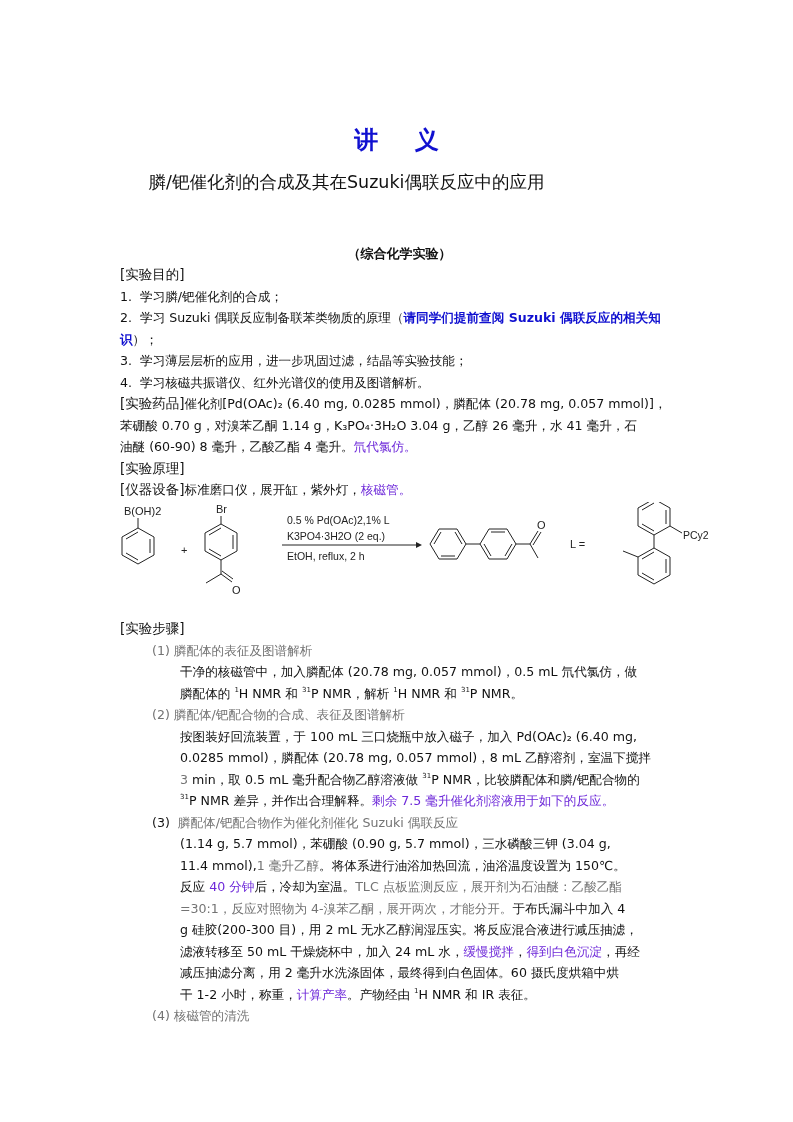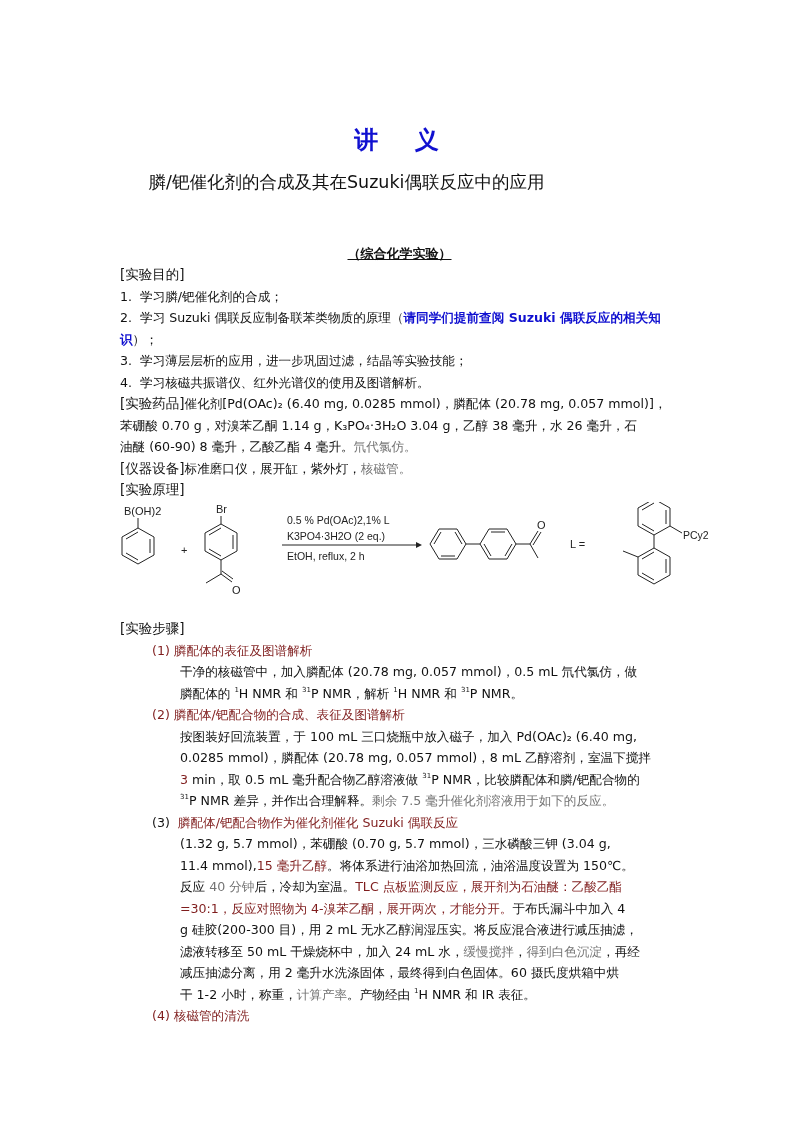--- a/index.html
+++ b/index.html
@@ -13,29 +13,29 @@
     position: absolute; top: 100px; left: 0; width: 793px; text-align: center;
     font-size: 24px; font-weight: bold; color: #1010d0; letter-spacing: 14px;
     padding-left: 14px; box-sizing: border-box;
   }
   .subtitle {
     position: absolute; top: 146px; left: 0; width: 693px; text-align: center;
     font-size: 17.5px; color: #111;
   }
   .course {
     position: absolute; top: 221px; left: 0; width: 793px; text-align: center;
-    font-size: 13px; font-weight: bold; padding-left: 6px; box-sizing: border-box; text-decoration: underline;
+    font-size: 13px; font-weight: bold; padding-left: 6px; box-sizing: border-box;
   }
   .body-block { position: absolute; left: 120px; width: 560px; font-size: 12.6px; line-height: 21.5px; }
   .line { white-space: nowrap; height: 21.5px; }
   .wrap { white-space: normal; }
   .h { font-weight: normal; font-size: 13.5px; }
-  .blue { color: #737373; }
+  .blue { color: #6d28d9; }
   .blue-b { color: #1010d0; font-weight: bold; }
-  .red { color: #7f1d1d; }
+  .red { color: #737373; }
   .steps { position: absolute; left: 120px; width: 560px; font-size: 12.6px; line-height: 21.5px; }
   .step-title { padding-left: 32px; }
   .step-body { padding-left: 60px; text-align: justify; }
   sup { font-size: 7px; vertical-align: 6px; line-height: 0; }
   .scheme { position: absolute; left: 110px; top: 478px; width: 600px; height: 110px; }
   .scheme svg text { font-family: "Liberation Sans", sans-serif; }
 </style>
 </head>
 <body>
 
@@ -60,28 +60,28 @@
       <span>学习薄层层析的应用，进一步巩固过滤，结晶等实验技能；</span>
     </div>
     <div class="line">
       <span>4.</span>&nbsp;
       <span>学习核磁共振谱仪、红外光谱仪的使用及图谱解析。</span>
     </div>
 
     <div class="line">
       <span class="h">[实验药品]</span><span>催化剂[Pd(OAc)₂ (6.40 mg, 0.0285 mmol)，膦配体 (20.78 mg, 0.057 mmol)]，</span>
     </div>
-    <div class="line">苯硼酸 0.70 g，对溴苯乙酮 1.14 g，K₃PO₄·3H₂O  3.04 g，乙醇 38 毫升，水 26 毫升，石</div>
+    <div class="line">苯硼酸 0.70 g，对溴苯乙酮 1.14 g，K₃PO₄·3H₂O  3.04 g，乙醇 26 毫升，水 41 毫升，石</div>
     <div class="line">
       <span>油醚 (60-90) 8 毫升，乙酸乙酯 4 毫升。</span><span class="blue">氘代氯仿。</span>
     </div>
+    <div class="line h">[实验原理]</div>
     <div class="line">
       <span class="h">[仪器设备]</span><span>标准磨口仪，展开缸，紫外灯，</span><span class="blue">核磁管。</span>
     </div>
-    <div class="line h">[实验原理]</div>
   </div>
 
   <div class="scheme">
     <svg width="600" height="110" viewBox="0 0 600 110">
       <g stroke="#222" stroke-width="1" fill="none">
 
         <g>
           <polygon points="28,26 44,35 44,53 28,62 12,53 12,35"></polygon>
           <line x1="40" y1="37" x2="40" y2="51"></line>
           <line x1="28" y1="58" x2="16" y2="51"></line>
@@ -162,23 +162,23 @@
     <div class="line step-body">
       <span class="red">3</span><span> min，取 0.5 mL 毫升配合物乙醇溶液做 </span><sup>31</sup><span>P NMR，比较膦配体和膦/钯配合物的</span>
     </div>
     <div class="line step-body">
       <sup>31</sup><span>P NMR 差异，并作出合理解释。</span><span class="blue">剩余 7.5 毫升催化剂溶液用于如下的反应。</span>
     </div>
 
     <div class="line step-title">
       <span>(3)</span>&nbsp;&nbsp;<span class="red">膦配体/钯配合物作为催化剂催化 Suzuki 偶联反应</span>
     </div>
-    <div class="line step-body">(1.32 g, 5.7 mmol)，苯硼酸 (0.70 g, 5.7 mmol)，三水磷酸三钾 (3.04 g,</div>
+    <div class="line step-body">(1.14 g, 5.7 mmol)，苯硼酸 (0.90 g, 5.7 mmol)，三水磷酸三钾 (3.04 g,</div>
     <div class="line step-body">
-      <span>11.4 mmol),</span><span class="red">15 毫升乙醇</span><span>。将体系进行油浴加热回流，油浴温度设置为 150℃。</span>
+      <span>11.4 mmol),</span><span class="red">1 毫升乙醇</span><span>。将体系进行油浴加热回流，油浴温度设置为 150℃。</span>
     </div>
     <div class="line step-body">
       <span>反应 </span><span class="blue">40 分钟</span><span>后，冷却为室温。</span><span class="red">TLC 点板监测反应，展开剂为石油醚：乙酸乙酯</span>
     </div>
     <div class="line step-body">
       <span class="red">=30:1，反应对照物为 4-溴苯乙酮，展开两次，才能分开。</span><span>于布氏漏斗中加入 4</span>
     </div>
     <div class="line step-body">g 硅胶(200-300 目)，用 2 mL 无水乙醇润湿压实。将反应混合液进行减压抽滤，</div>
     <div class="line step-body">
       <span>滤液转移至 50 mL 干燥烧杯中，加入 24 mL 水，</span><span class="blue">缓慢搅拌</span><span>，</span><span class="blue">得到白色沉淀</span><span>，再经</span>

